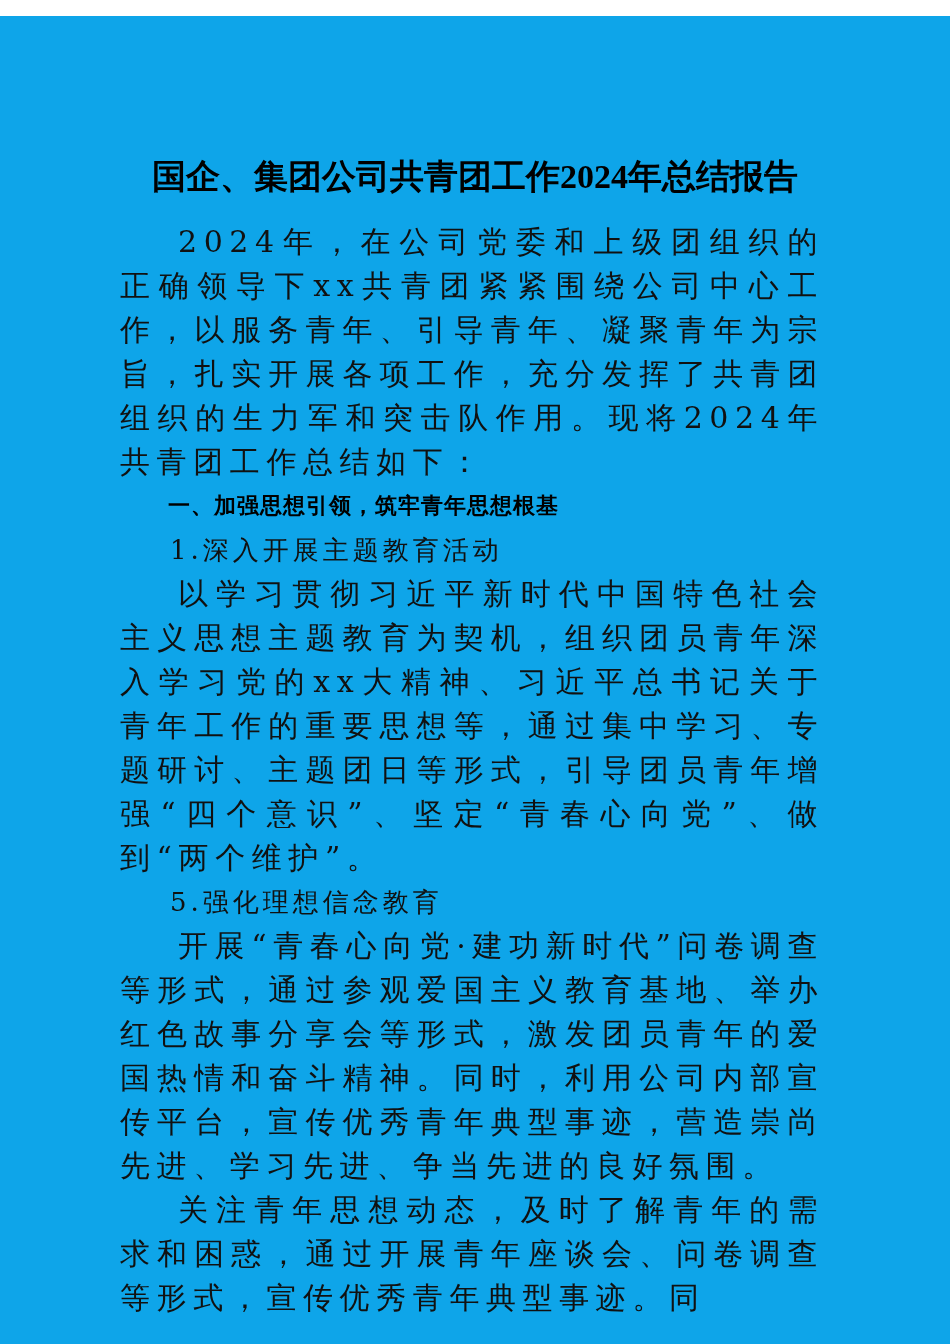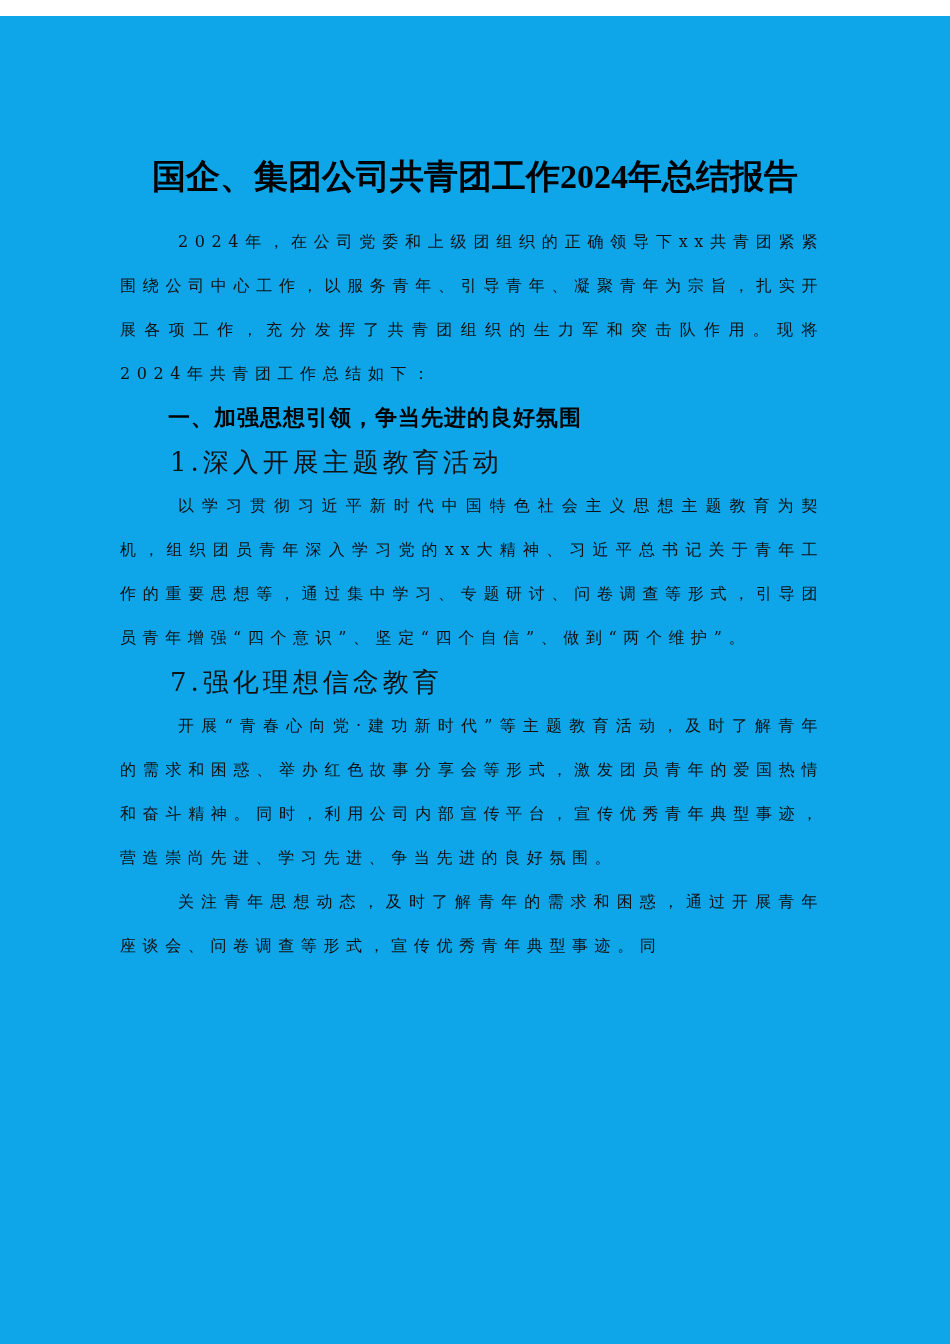--- a/index.html
+++ b/index.html
@@ -37,21 +37,21 @@
       color: #000000;
       margin: 0;
     }
     .body {
       position: absolute;
       left: 120px;
       top: 204px;
       width: 704px;
     }
     .para {
-      font-size: 16px;
+      font-size: 30px;
       line-height: 44px;
       letter-spacing: 6.6px;
       text-indent: 58px;
       text-align: justify;
       margin: 0;
       color: #111111;
     }
     .h1 {
       font-family: "DejaVu Sans", "Liberation Sans", sans-serif;
       font-weight: bold;
@@ -73,23 +73,23 @@
   </style>
 </head>
 <body>
 
 <div class="page">
   <h1 class="title">国企、集团公司共青团工作2024年总结报告</h1>
 
   <div class="body">
     <p class="para">2024年，在公司党委和上级团组织的正确领导下xx共青团紧紧围绕公司中心工作，以服务青年、引导青年、凝聚青年为宗旨，扎实开展各项工作，充分发挥了共青团组织的生力军和突击队作用。现将2024年共青团工作总结如下：</p>
 
-    <p class="h1">一、加强思想引领，争当先进的良好氛围</p>
+    <p class="h1">一、加强思想引领，筑牢青年思想根基</p>
 
     <p class="h2">1.深入开展主题教育活动</p>
-    <p class="para">以学习贯彻习近平新时代中国特色社会主义思想主题教育为契机，组织团员青年深入学习党的xx大精神、习近平总书记关于青年工作的重要思想等，通过集中学习、专题研讨、问卷调查等形式，引导团员青年增强“四个意识”、坚定“四个自信”、做到“两个维护”。</p>
+    <p class="para">以学习贯彻习近平新时代中国特色社会主义思想主题教育为契机，组织团员青年深入学习党的xx大精神、习近平总书记关于青年工作的重要思想等，通过集中学习、专题研讨、主题团日等形式，引导团员青年增强“四个意识”、坚定“青春心向党”、做到“两个维护”。</p>
 
-    <p class="h2">7.强化理想信念教育</p>
-    <p class="para">开展“青春心向党·建功新时代”等主题教育活动，及时了解青年的需求和困惑、举办红色故事分享会等形式，激发团员青年的爱国热情和奋斗精神。同时，利用公司内部宣传平台，宣传优秀青年典型事迹，营造崇尚先进、学习先进、争当先进的良好氛围。</p>
+    <p class="h2">5.强化理想信念教育</p>
+    <p class="para">开展“青春心向党·建功新时代”问卷调查等形式，通过参观爱国主义教育基地、举办红色故事分享会等形式，激发团员青年的爱国热情和奋斗精神。同时，利用公司内部宣传平台，宣传优秀青年典型事迹，营造崇尚先进、学习先进、争当先进的良好氛围。</p>
 
     <p class="para">关注青年思想动态，及时了解青年的需求和困惑，通过开展青年座谈会、问卷调查等形式，宣传优秀青年典型事迹。同</p>
   </div>
 </div>
 
 </body></html>

